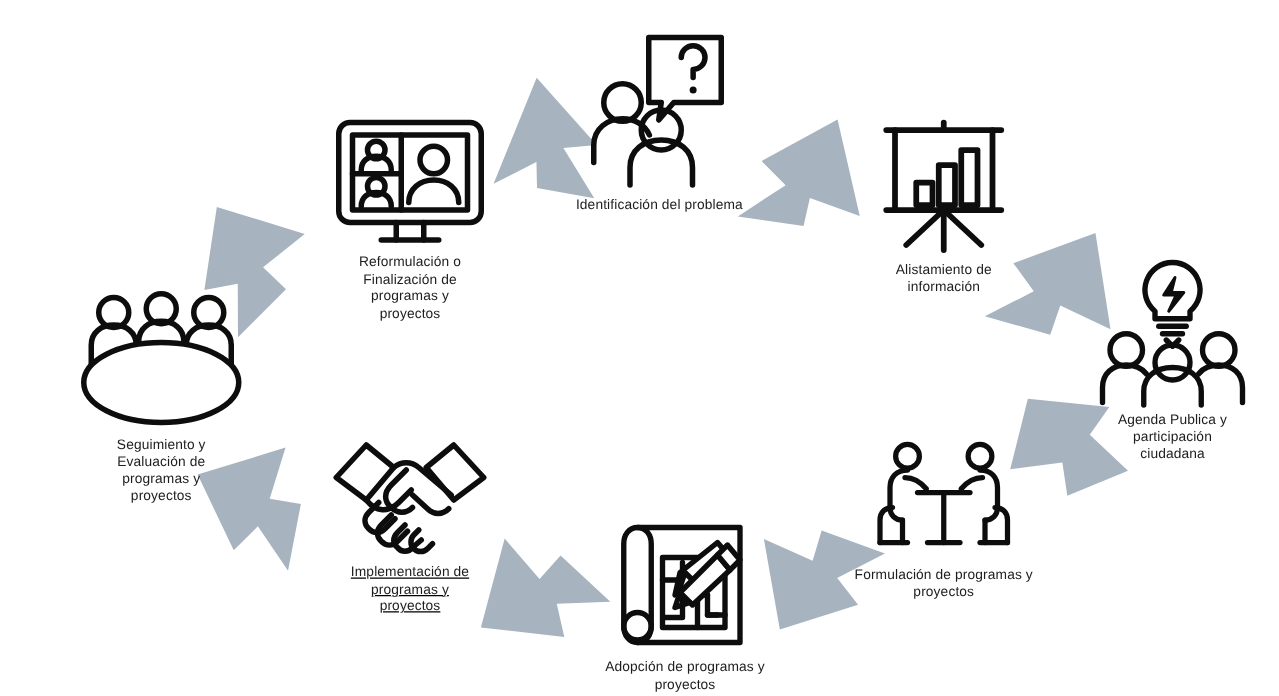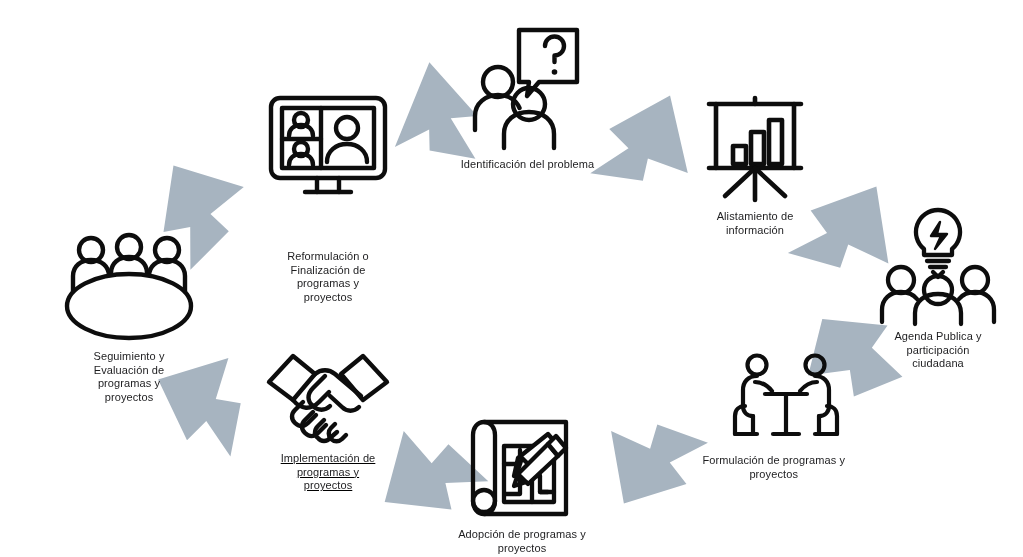--- a/index.html
+++ b/index.html
@@ -123,21 +123,21 @@
           <path d="M56 74 V106"></path>
           <path d="M56 74 L26 102"></path>
           <path d="M56 74 L86 102"></path>
         </g>
       </svg>
     </span>
     <span class="caption">Alistamiento de
 información</span>
   </div>
 
-  <div class="node" style="left:665px;top:336px;width:180px;align-items:flex-end;">
+  <div class="node" style="left:665px;top:336px;width:180px;">
     <span class="glyph">
       <svg width="118" height="96" viewBox="0 0 118 96">
         <g fill="none" stroke="#0d0d0d" stroke-width="4.2" stroke-linecap="round" stroke-linejoin="round">
           <circle cx="30" cy="13" r="9.5"></circle>
           <path d="M30 24 c-9 0-14 6-14 14 v16 c0 6 4 10 10 10"></path>
           <path d="M28 30 c7 0 12 3 17 9"></path>
           <path d="M26 64 v18"></path>
           <path d="M18 54 c-6 0-10 4-10 10 v18"></path>
           <path d="M8 82 H30"></path>
           <circle cx="88" cy="13" r="9.5"></circle>
@@ -149,21 +149,21 @@
           <path d="M38 42 H80"></path>
           <path d="M59 42 V82"></path>
           <path d="M46 82 H72"></path>
         </g>
       </svg>
     </span>
     <span class="caption">Formulación de programas y
 proyectos</span>
   </div>
 
-  <div class="node" style="left:432px;top:398px;width:180px;">
+  <div class="node" style="left:458px;top:398px;width:180px;">
     <span class="glyph">
       <svg width="120" height="108" viewBox="0 0 120 108">
         <g fill="none" stroke="#0d0d0d" stroke-width="4.3" stroke-linecap="round" stroke-linejoin="round">
           <path d="M22 8 H104 V100 H22"></path>
           <path d="M22 8 c-7 0-11 6-11 13 v66 c0 7 4 13 11 13 c7 0 11-6 11-13 V21 c0-7-4-13-11-13 Z"></path>
           <circle cx="22" cy="87" r="11"></circle>
           <path d="M42 32 H92 V88 H42 Z" stroke-width="4.3"></path>
           <path d="M42 50 H58"></path>
           <path d="M58 36 V62 H78"></path>
           <path d="M70 62 V88"></path>
@@ -217,21 +217,21 @@
           <ellipse cx="70" cy="74" rx="62" ry="32" fill="#ffffff"></ellipse>
         </g>
       </svg>
     </span>
     <span class="caption">Seguimiento y
 Evaluación de
 programas y
 proyectos</span>
   </div>
 
-  <div class="node" style="left:248px;top:76px;width:160px;gap:46px;">
+  <div class="node" style="left:248px;top:76px;width:160px;">
     <span class="glyph">
       <svg width="126" height="106" viewBox="0 0 126 106">
         <g fill="none" stroke="#0d0d0d" stroke-width="4.4" stroke-linecap="round" stroke-linejoin="round">
           <rect x="6" y="6" width="114" height="80" rx="9"></rect>
           <rect x="17" y="16" width="92" height="60"></rect>
           <path d="M56 16 V76"></path>
           <path d="M17 47 H56"></path>
           <circle cx="36" cy="28" r="7"></circle>
           <path d="M24 44 c0-7 5-11 12-11 c7 0 12 4 12 11"></path>
           <circle cx="36" cy="57" r="7"></circle>

